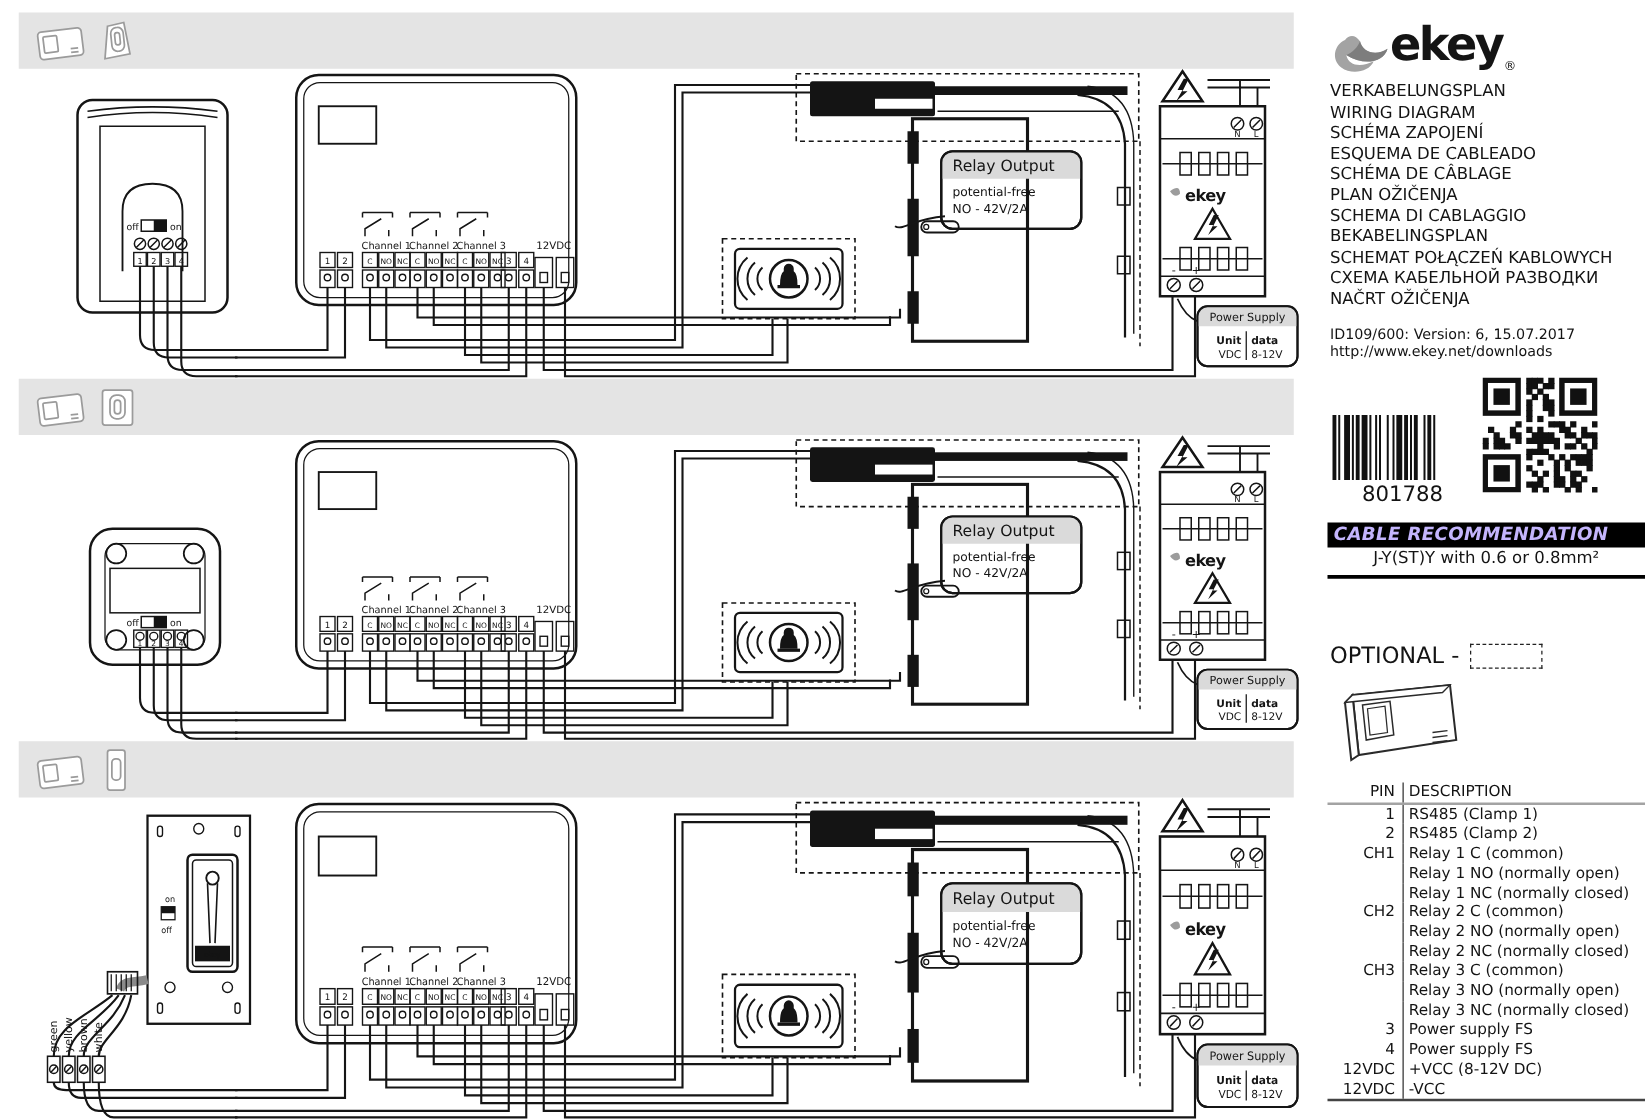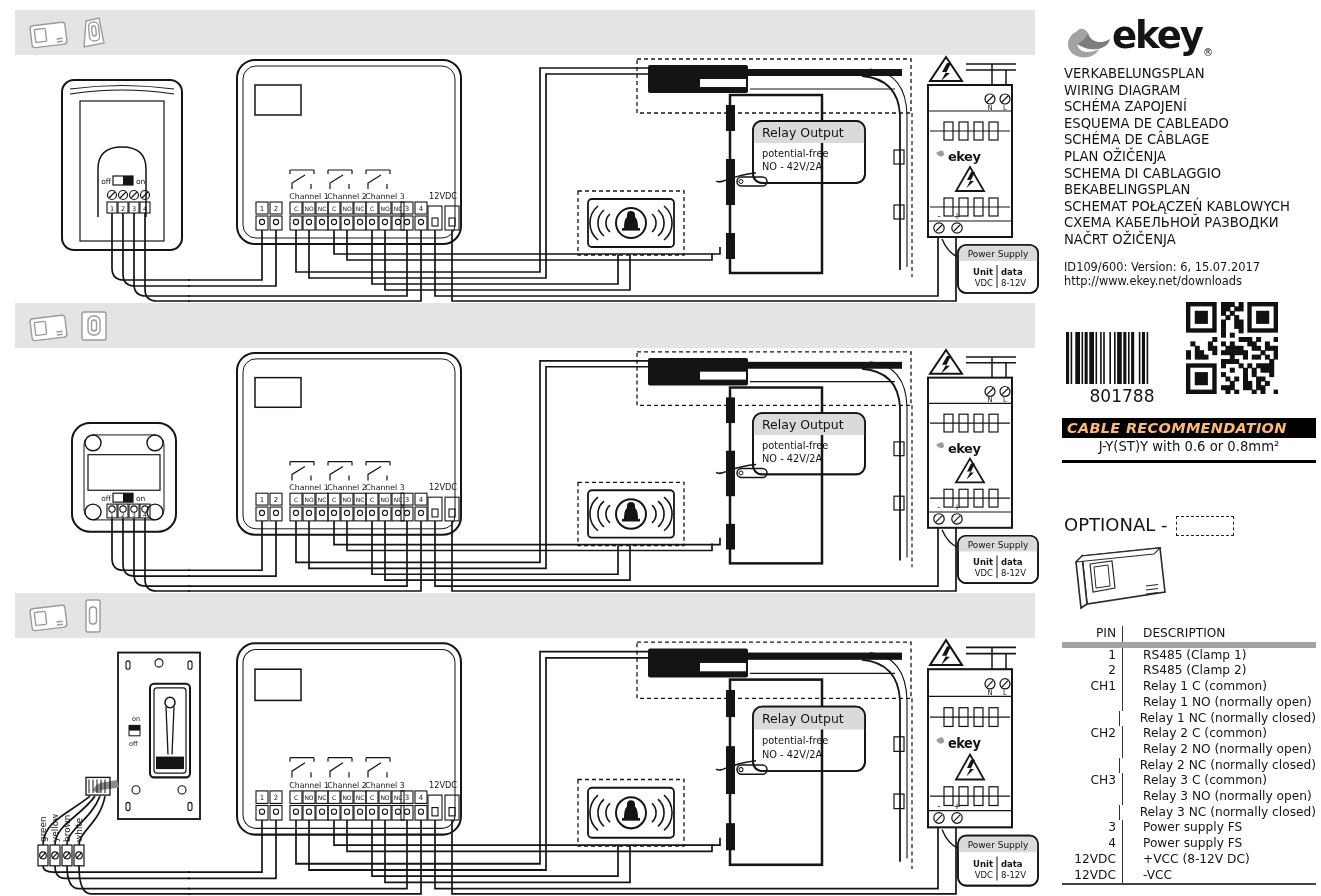--- a/index.html
+++ b/index.html
@@ -27,33 +27,33 @@
   #logo .word{font-size:37px;font-weight:bold;letter-spacing:-2px;color:#141414;line-height:44px}
   #logo .reg{font-size:10px;position:relative;top:8px;left:1px}
   #titles{position:absolute;left:2px;top:52px;width:252px}
   #titles div{font-size:13.2px;line-height:16.6px;white-space:nowrap}
   #version{position:absolute;left:2px;top:246px;font-size:11.4px;line-height:14px}
   #codes{position:absolute;left:0;top:284px;width:254px;height:116px}
   #barcode-svg{position:absolute;left:2px;top:34px}
   #barcode-num{position:absolute;left:12px;top:88px;width:96px;text-align:center;font-size:17px}
   #qr-svg{position:absolute;left:124px;top:4px}
   #cablerec{position:absolute;left:0;top:404px;width:254px}
-  #cablerec .bar{background:#000;color:#fdba74;font-style:italic;font-weight:bold;
+  #cablerec .bar{background:#000;color:#c4b5fd;font-style:italic;font-weight:bold;
                  font-size:14.5px;padding:2px 5px;letter-spacing:.3px}
   #cablerec .spec{text-align:center;font-size:13.2px;margin-top:1px}
   #cablerec .rule{height:2.5px;background:#000;margin-top:6px}
   #optional{position:absolute;left:2px;top:500px;font-size:18px}
   #optional .dash{display:inline-block;width:56px;height:18px;border:1.6px dashed #222;
                   vertical-align:middle;margin-left:8px}
   #opt-device{position:absolute;left:6px;top:526px}
   #pin-table{position:absolute;left:0;top:612px;width:254px;font-size:12.2px}
   .tr{display:flex;line-height:15.7px}
   .tr .td-pin{width:54px;text-align:right;padding-right:6px}
-  .tr .td-desc{flex:1;border-left:1.6px solid #333;padding-left:20px;white-space:nowrap}
-  .tr.head{border-bottom:6px solid #a3a3a3}
+  .tr .td-desc{flex:1;border-left:1.6px solid #333;padding-left:4px;white-space:nowrap}
+  .tr.head{border-bottom:2px solid #a3a3a3}
   #pin-table{border-bottom:2px solid #444}
 </style>
 </head>
 <body>
 
 <div id="sections">
 <div class="section" data-variant="0" style="top: 10px; height: 293px;">
   <div class="banner">
     <svg width="110" height="40">
       <g stroke="#9b9b9b" stroke-width="1.4" fill="#fff">

